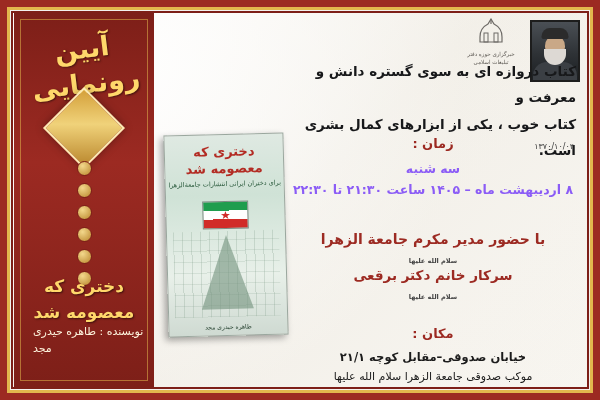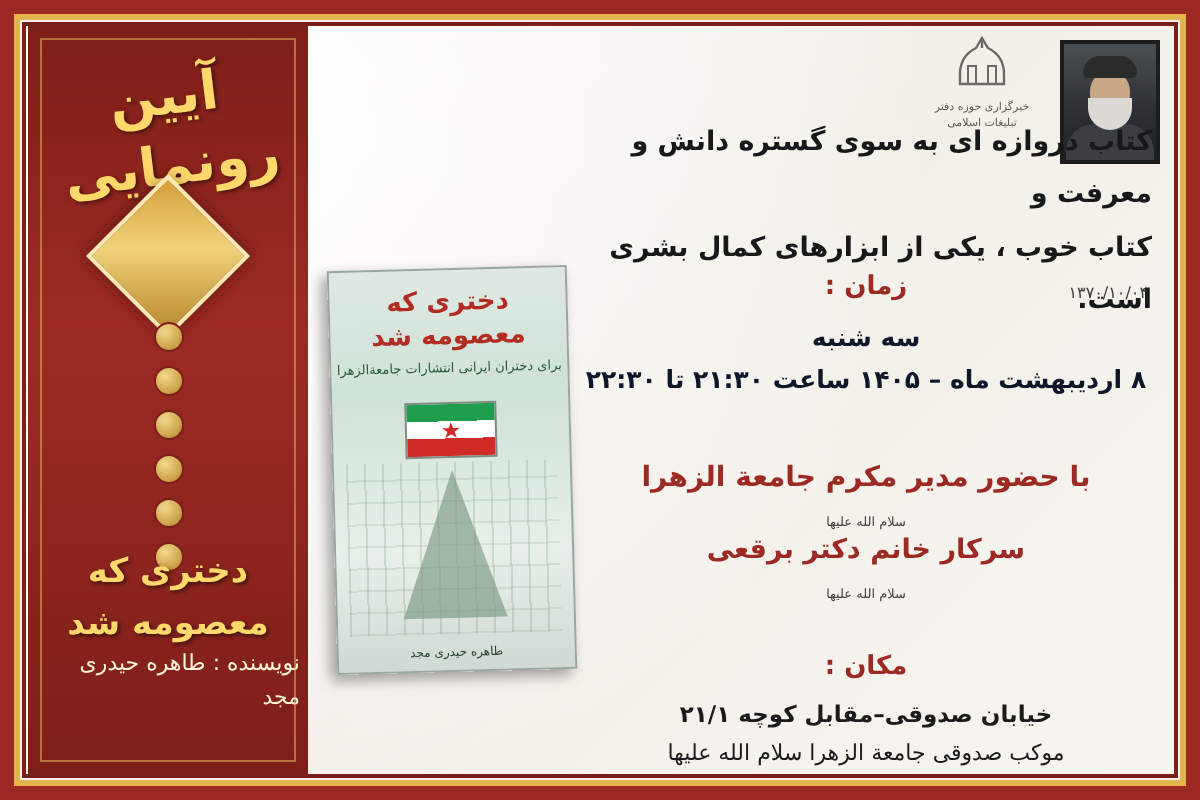--- a/index.html
+++ b/index.html
@@ -113,21 +113,21 @@
     font-size: 17px;
     font-weight: bold;
     line-height: 1.5;
     text-shadow: 1px 1px 2px rgba(0,0,0,0.55);
   }
   .ribbon-author {
     position: absolute;
     bottom: 30px;
     left: 19px;
     right: 4px;
-    text-align: right;
+    text-align: left;
     color: #fdf4dd;
     font-size: 11px;
     line-height: 1.5;
   }
 
   
   .portrait {
     position: absolute;
     top: 20px;
     right: 20px;
@@ -324,21 +324,21 @@
   .label-red {
     color: #9c2a22;
     font-weight: bold;
     font-size: 13px;
   }
   .time-label { top: 120px; }
   .time-line1 {
     top: 142px;
     font-size: 12.5px;
     font-weight: bold;
-    color: #0f172a;
+    color: #8b5cf6;
     line-height: 1.7;
   }
   .time-line2 {
     top: 184px;
     font-size: 9.5px;
     color: #2b2b2b;
   }
   .guest1 {
     top: 212px;
     font-size: 14px;
@@ -349,21 +349,21 @@
   .guest2 {
     top: 240px;
     font-size: 13.5px;
     font-weight: bold;
     color: #9c2a22;
     line-height: 1.7;
   }
   .guest2-sup, .guest3-sup {
     display: block;
     font-size: 6.5px;
-    font-weight: normal;
+    font-weight: bold;
     color: #444;
     margin-bottom: -3px;
   }
   .guest3 {
     top: 276px;
     font-size: 13px;
     font-weight: bold;
     color: #9c2a22;
     line-height: 1.7;
   }

